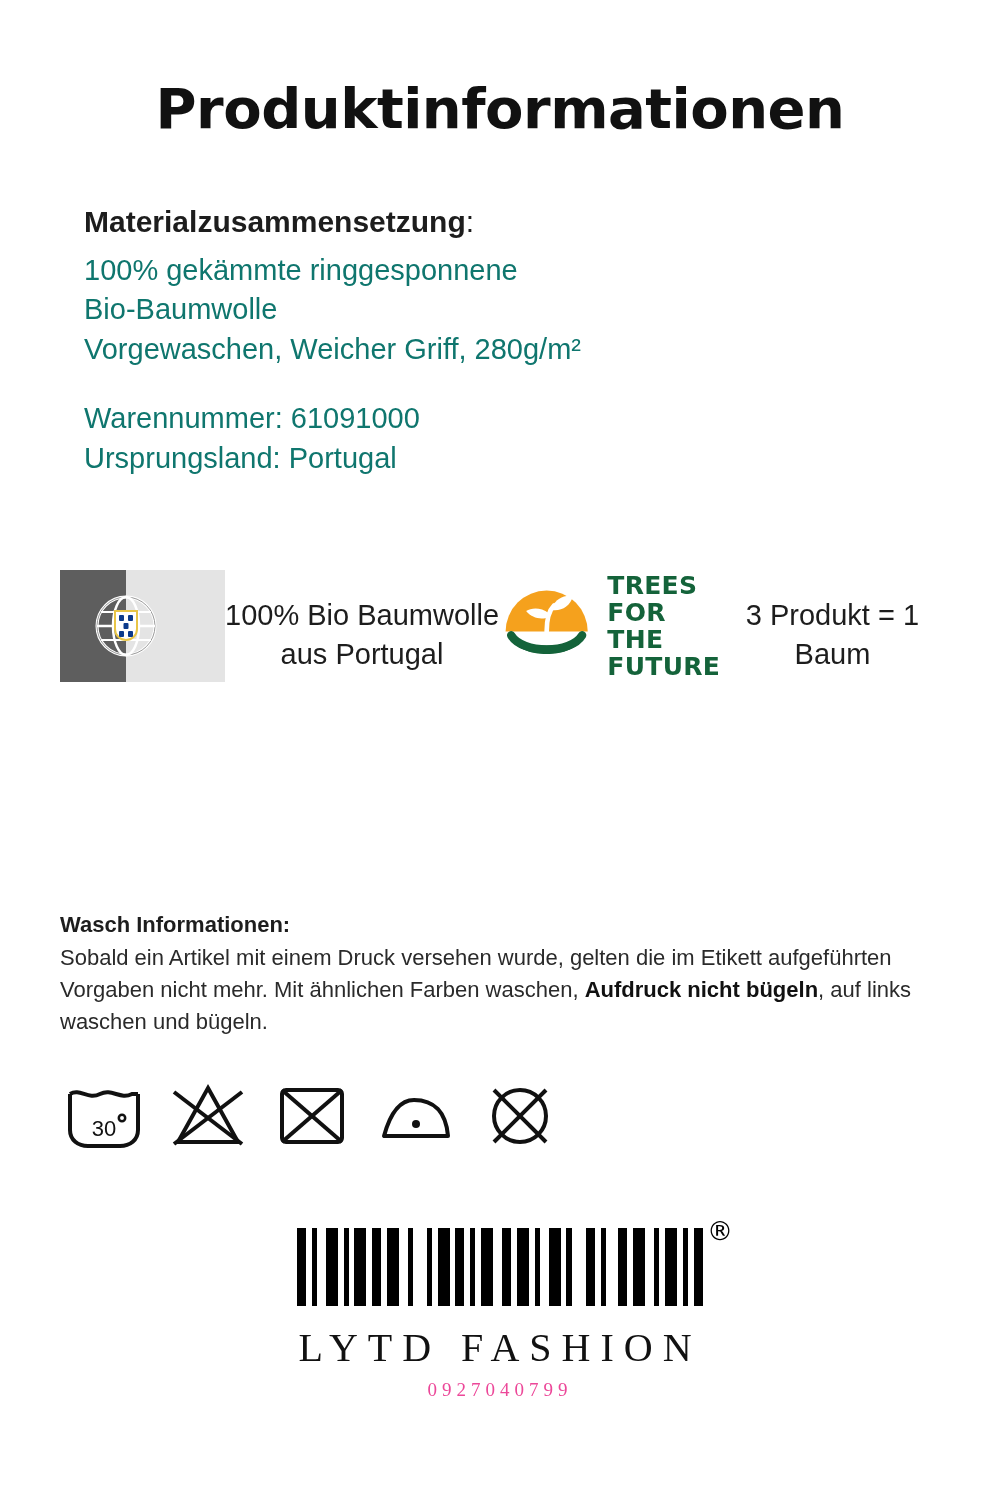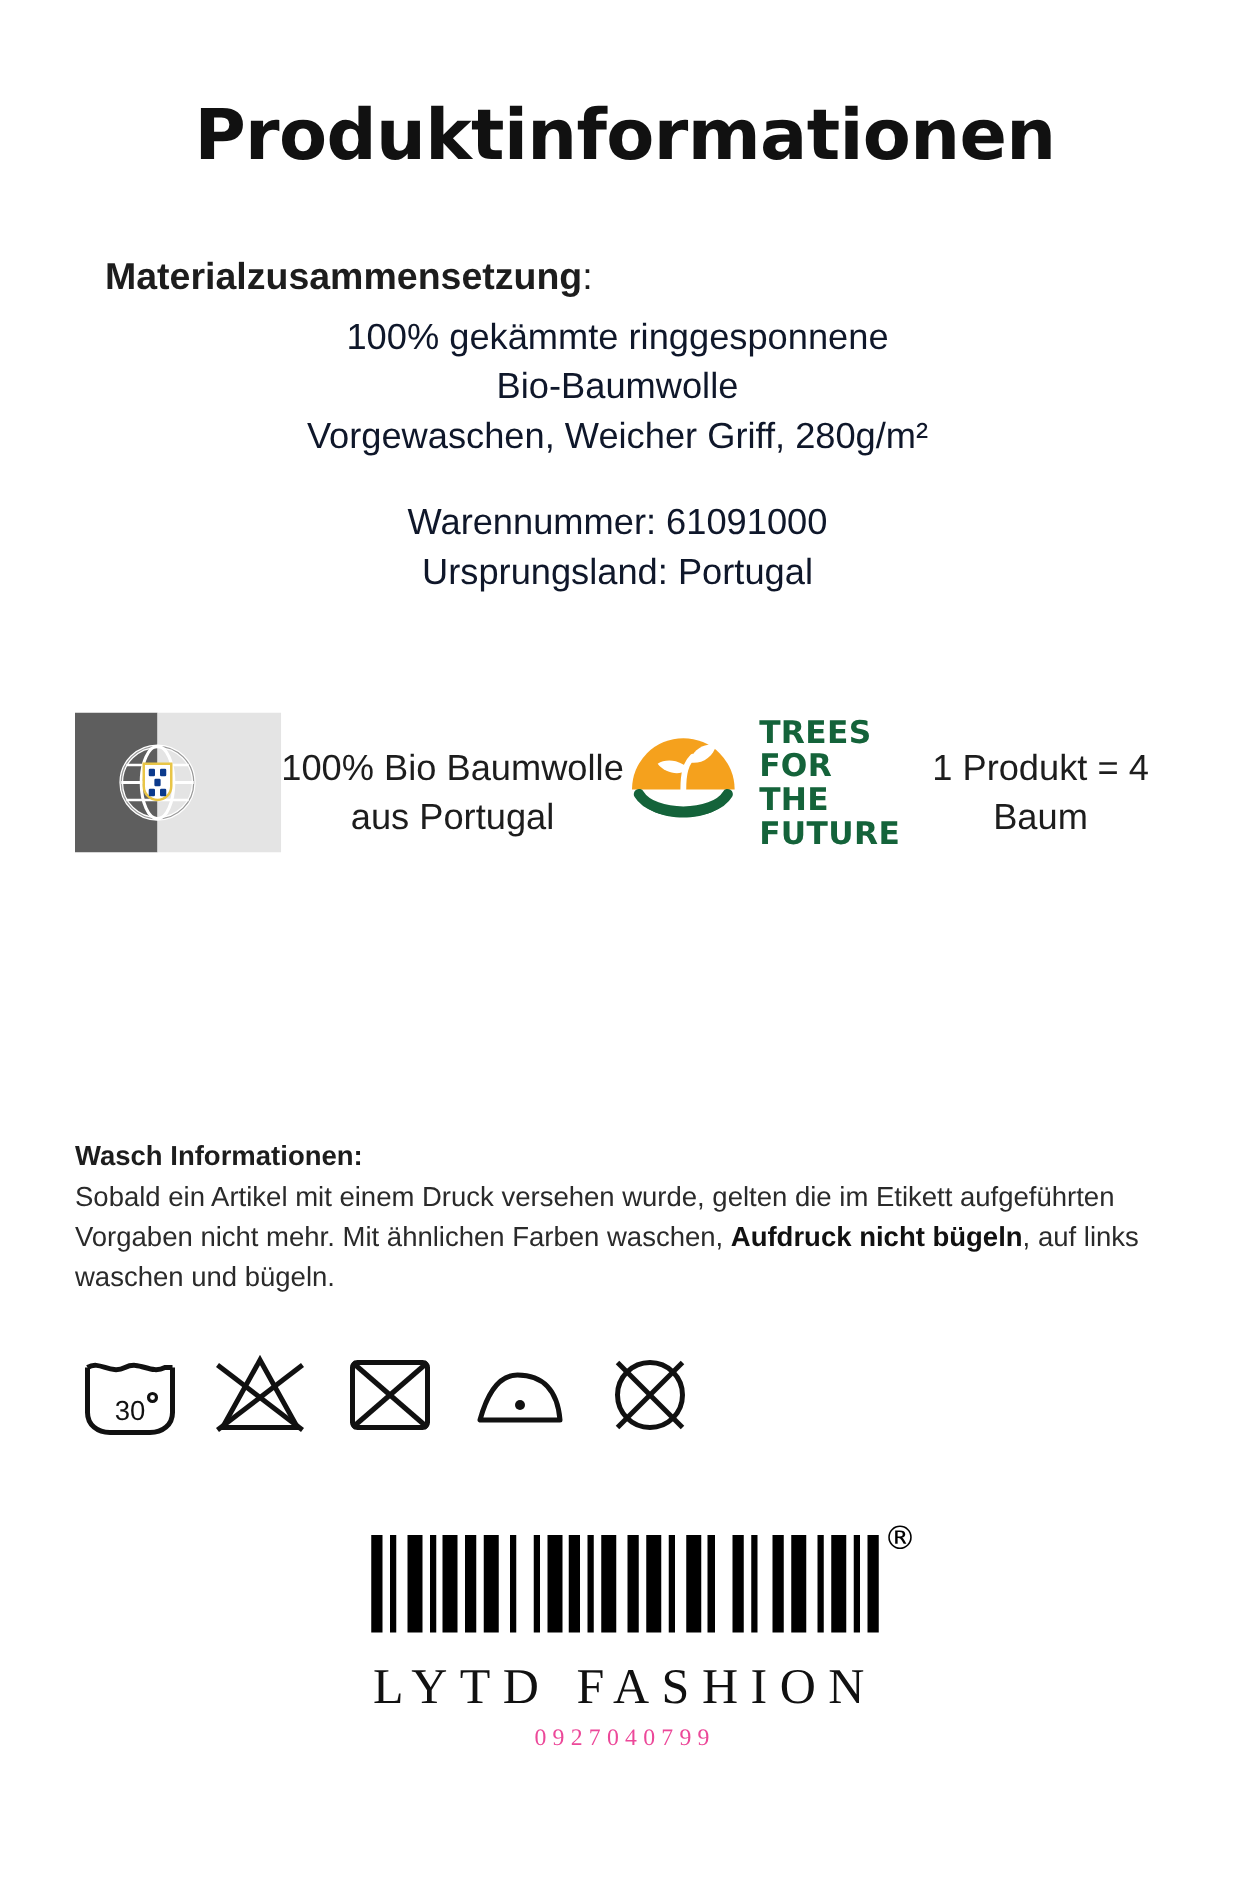--- a/index.html
+++ b/index.html
@@ -44,23 +44,22 @@
   .material-heading {
     font-size: 30px;
     font-weight: 700;
     color: #1d1d1d;
     margin-bottom: 12px;
   }
   .material-heading .colon { font-weight: 400; }
   .material-line {
     font-size: 29px;
     line-height: 1.36;
-    color: #0f172a;
+    color: #0f766e;
     font-weight: 400;
-    text-align: center;
   }
   .material-gap { height: 30px; }
 
   
   .badges {
     position: absolute;
     left: 60px;
     top: 570px;
     width: 880px;
     display: flex;
@@ -234,21 +233,21 @@
           <path d="M10,62 C22,86 78,86 90,62 C78,74 22,74 10,62 Z" fill="#14633a"></path>
           <path d="M12,60 C24,80 76,80 88,60" fill="none" stroke="#14633a" stroke-width="9" stroke-linecap="round"></path>
         </svg>
         <div class="tfff-text">
           <div>TREES</div>
           <div>FOR THE</div>
           <div>FUTURE</div>
         </div>
       </div>
       <div class="badge-caption">
-        <div>1 Produkt = 4 Baum</div>
+        <div>3 Produkt = 1 Baum</div>
       </div>
     </div>
 
   </div>
 
   <div class="wash">
     <div class="wash-heading">Wasch Informationen:</div>
     <div class="wash-body"><span>Sobald ein Artikel mit einem Druck versehen wurde, gelten die im Etikett aufgeführten Vorgaben nicht mehr. Mit ähnlichen Farben waschen, </span><b>Aufdruck nicht bügeln</b><span>, auf links waschen und bügeln.</span></div>
   </div>
 

